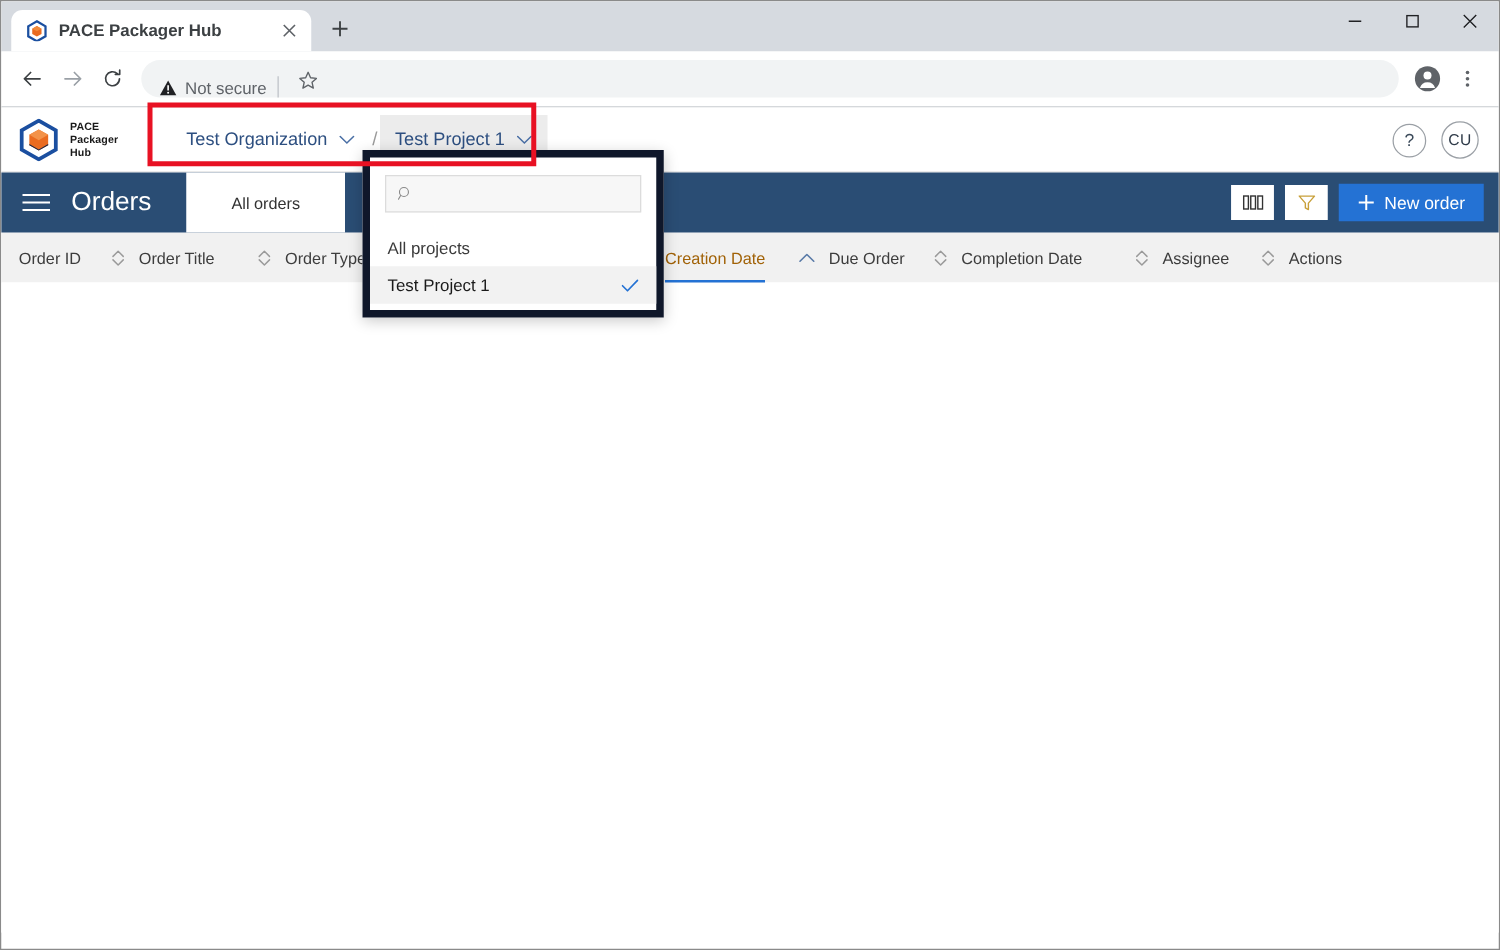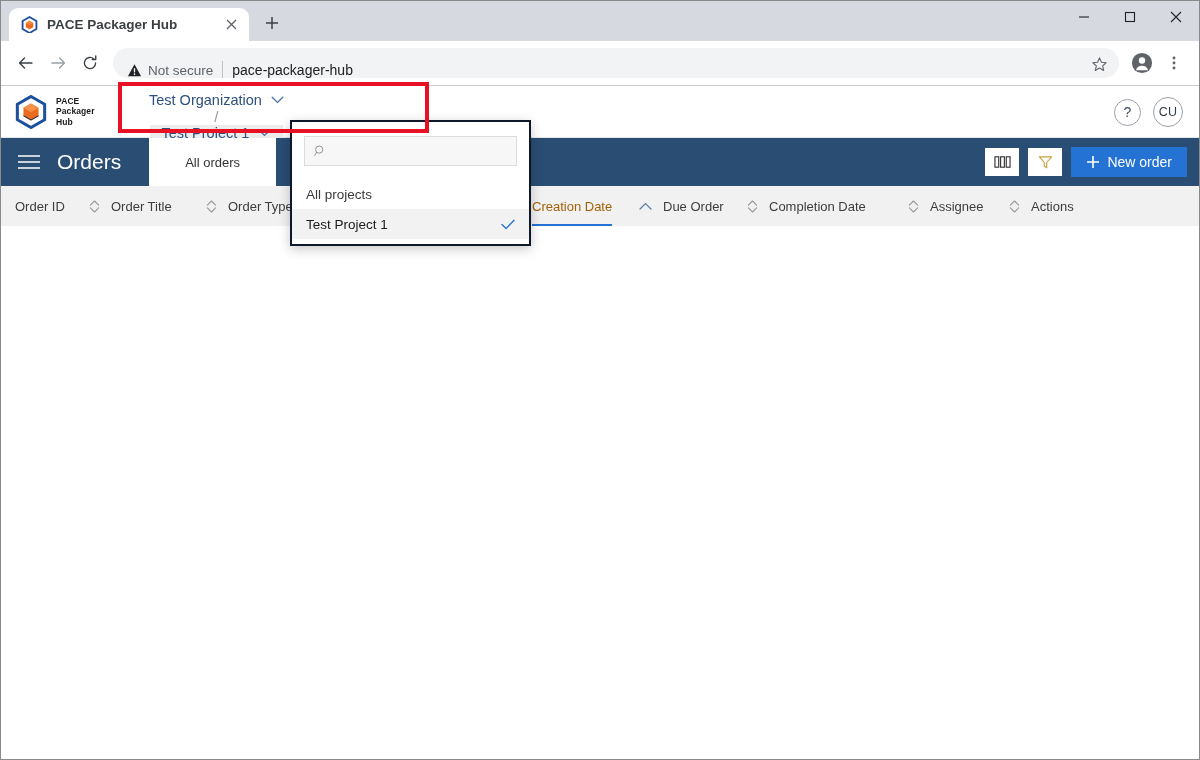--- a/index.html
+++ b/index.html
@@ -115,21 +115,20 @@
   .brand { display: flex; align-items: center; gap: 9px; width: 96px; flex:none; }
   .brand-mark { width: 32px; height: 34px; flex: none; }
   .brand-text {
     font-size: 8.5px; font-weight: bold; color: #1a1a1a;
     line-height: 1.22; letter-spacing: .1px;
   }
   .breadcrumb {
     display: flex; align-items: center;
     margin-left: 26px;
     height: 40px;
-    flex-direction: column;
   }
   .bc-btn {
     display: flex; align-items: center; gap: 9px;
     height: 40px;
     padding: 0 12px;
     font-size: 14.5px;
     color: #2d4f80;
     white-space: nowrap;
   }
   .bc-btn.open { background: #ececec; }
@@ -238,21 +237,21 @@
   .sort-ic { flex: none; display: block; }
 
   .table-body { height: 520px; background: #ffffff; }
 
   
   .dropdown {
     position: absolute;
     left: 289px; top: 119px;
     width: 241px;
     background: #ffffff;
-    border: 2px solid #0f172a;
+    border: 6px solid #0f172a;
     box-shadow: 0 3px 11px rgba(0,0,0,.22);
     z-index: 25;
     padding: 14px 0 5px 0;
   }
   .dd-search {
     margin: 0 12px 13px 12px;
     height: 30px;
     background: #f7f7f7;
     border: 1px solid #dcdcdc;
     display: flex; align-items: center;
@@ -342,21 +341,20 @@
     <div class="omnibox">
       <span class="notsecure">
         <svg width="15" height="15" viewBox="0 0 16 16">
           <path d="M8 1.4 L15 14 L1 14 Z" fill="#202124"></path>
           <path d="M8 5.6 V10" stroke="#ffffff" stroke-width="1.4"></path>
           <circle cx="8" cy="11.9" r=".85" fill="#ffffff"></circle>
         </svg>
         <span class="notsecure-text">Not secure</span>
       </span>
       <span class="omni-sep"></span>
-      <span class="omni-url">pace-packager-hub</span>
       <span class="omni-star">
         <svg width="17" height="17" viewBox="0 0 20 20">
           <path d="M10 2.2 L12.3 7.3 L17.8 7.9 L13.7 11.6 L14.9 17 L10 14.2 L5.1 17 L6.3 11.6 L2.2 7.9 L7.7 7.3 Z" fill="none" stroke="#5f6368" stroke-width="1.3" stroke-linejoin="round"></path>
         </svg>
       </span>
     </div>
 
     <div class="tb-icon">
       <svg width="22" height="22" viewBox="0 0 24 24">
         <circle cx="12" cy="12" r="11" fill="#5f6368"></circle>

